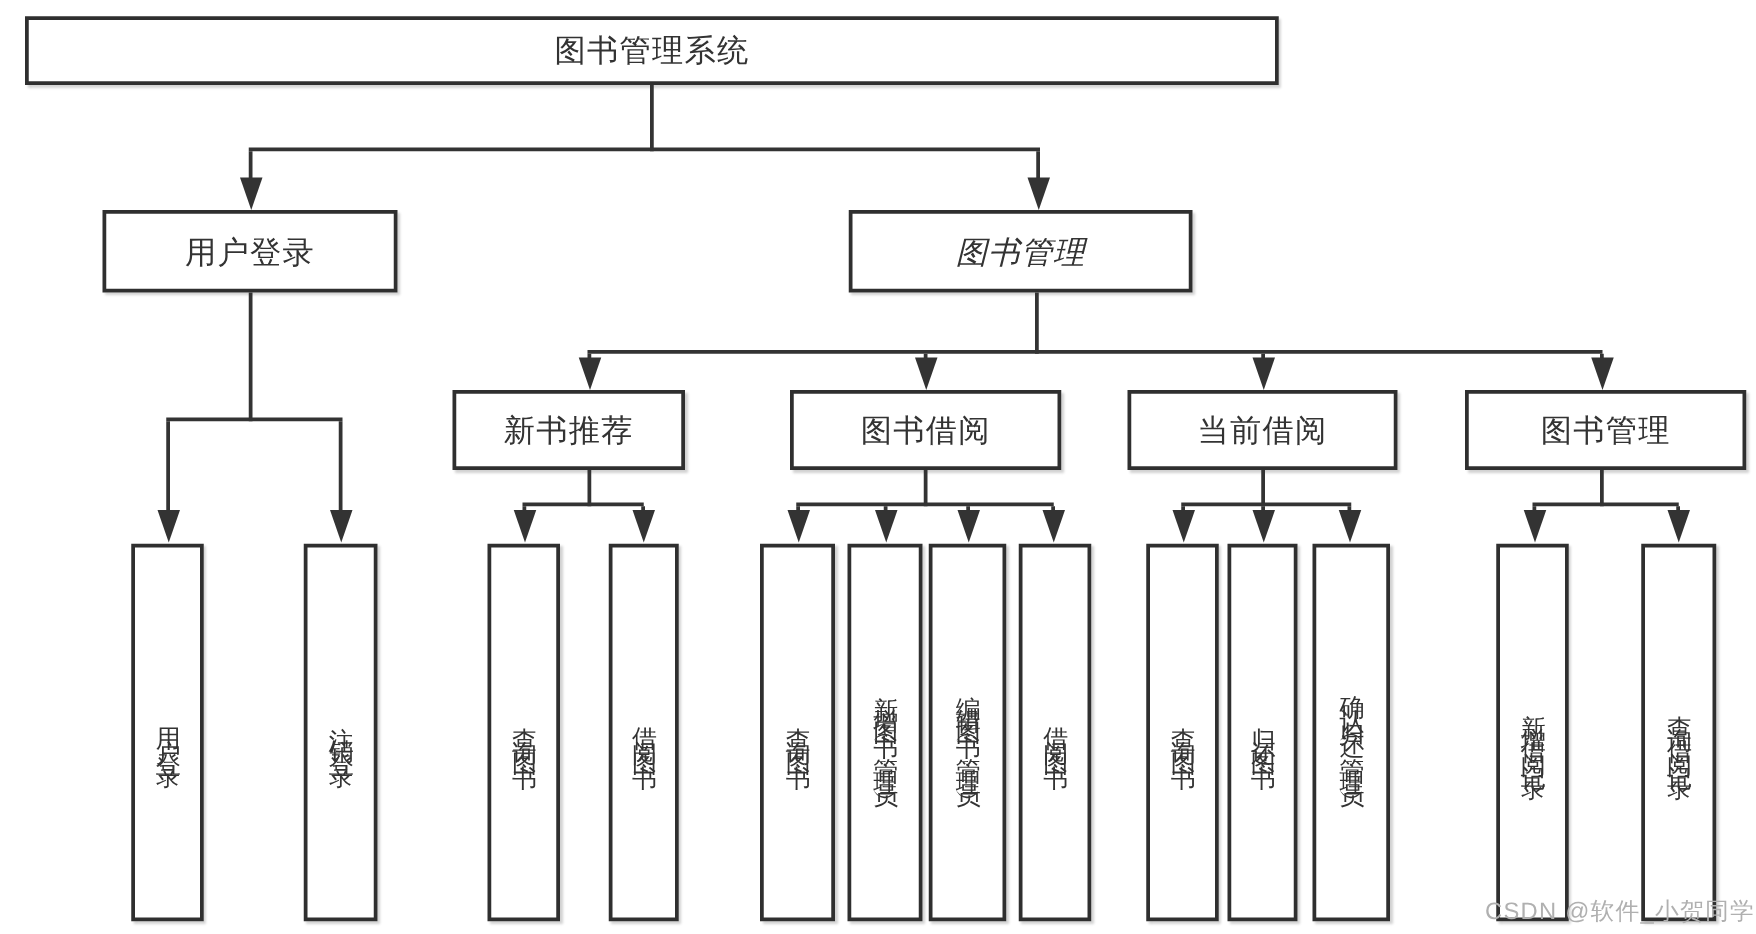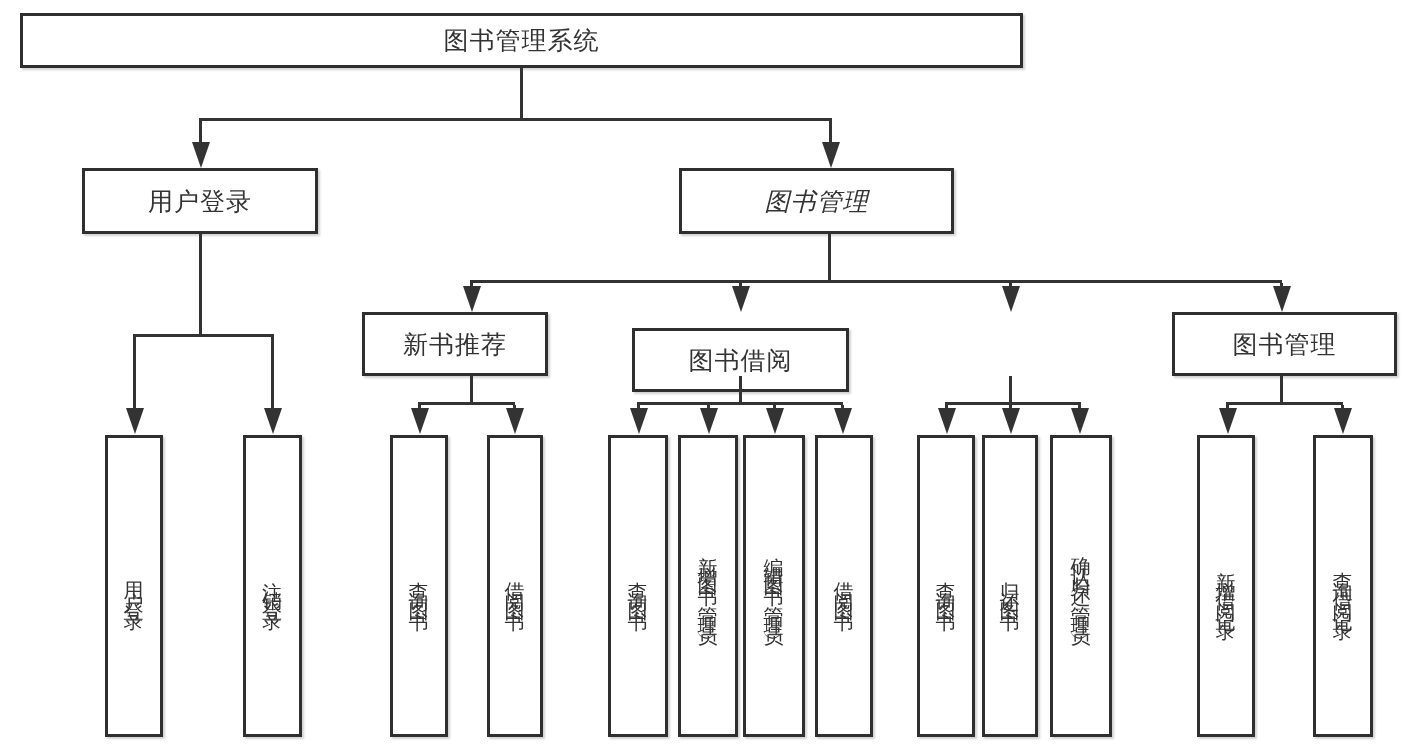--- a/index.html
+++ b/index.html
@@ -57,21 +57,22 @@
   <div class="vline" style="left:470px; top:283px; width:3px; height:6px;"></div>
   <div class="arrow" style="left:463px; top:286px;"></div>
   <div class="vline" style="left:739px; top:283px; width:3px; height:6px;"></div>
   <div class="arrow" style="left:732px; top:286px;"></div>
   <div class="vline" style="left:1009px; top:283px; width:3px; height:6px;"></div>
   <div class="arrow" style="left:1002px; top:286px;"></div>
   <div class="vline" style="left:1280px; top:283px; width:3px; height:6px;"></div>
   <div class="arrow" style="left:1273px; top:286px;"></div>
 
   <div class="box hbox" style="left:362px; top:312px; width:186px; height:64px;">新书推荐</div>
-  <div class="box hbox" style="left:632px; top:328px; width:217px; height:64px;">图书借阅</div>
+  <div class="box hbox" style="left:632px; top:312px; width:217px; height:64px;">图书借阅</div>
+  <div class="box hbox" style="left:902px; top:312px; width:216px; height:64px;">当前借阅</div>
   <div class="box hbox" style="left:1172px; top:312px; width:225px; height:64px;">图书管理</div>
 
   <div class="vline" style="left:470px; top:376px; width:3px; height:29px;"></div>
   <div class="hline" style="left:418px; top:402px; width:97px; height:3px;"></div>
   <div class="vline" style="left:418px; top:405px; width:3px; height:4px;"></div>
   <div class="arrow" style="left:411px; top:408px;"></div>
   <div class="vline" style="left:513px; top:405px; width:3px; height:4px;"></div>
   <div class="arrow" style="left:506px; top:408px;"></div>
 
   <div class="vline" style="left:739px; top:376px; width:3px; height:29px;"></div>
@@ -138,14 +139,15 @@
     <span class="vlabel">确认归还（管理员）</span>
   </div>
 
   <div class="box" style="left:1197px; top:435px; width:58px; height:302px;">
     <span class="vlabel">新增借阅记录</span>
   </div>
   <div class="box" style="left:1313px; top:435px; width:60px; height:302px;">
     <span class="vlabel">查询借阅记录</span>
   </div>
 
+  <div class="watermark">CSDN @软件_小贺同学</div>
 
 </div>
 
 </body></html>

